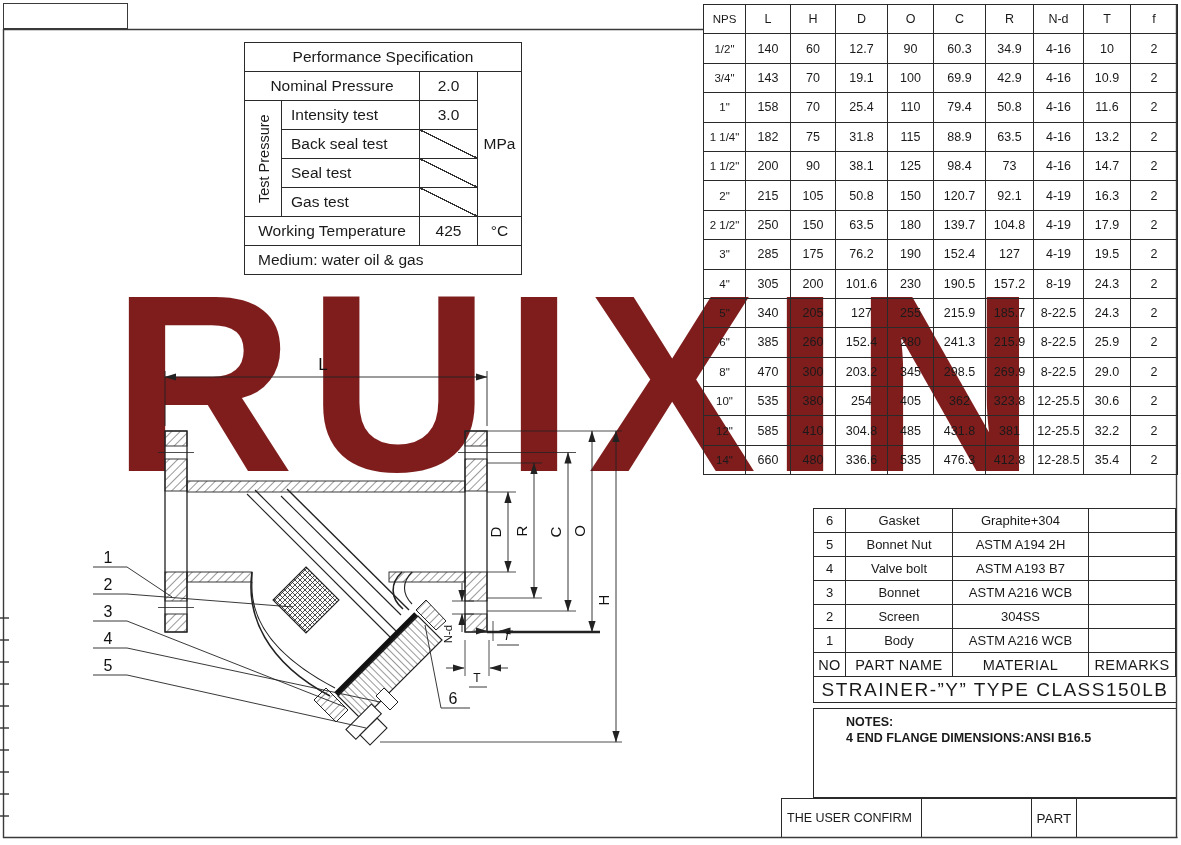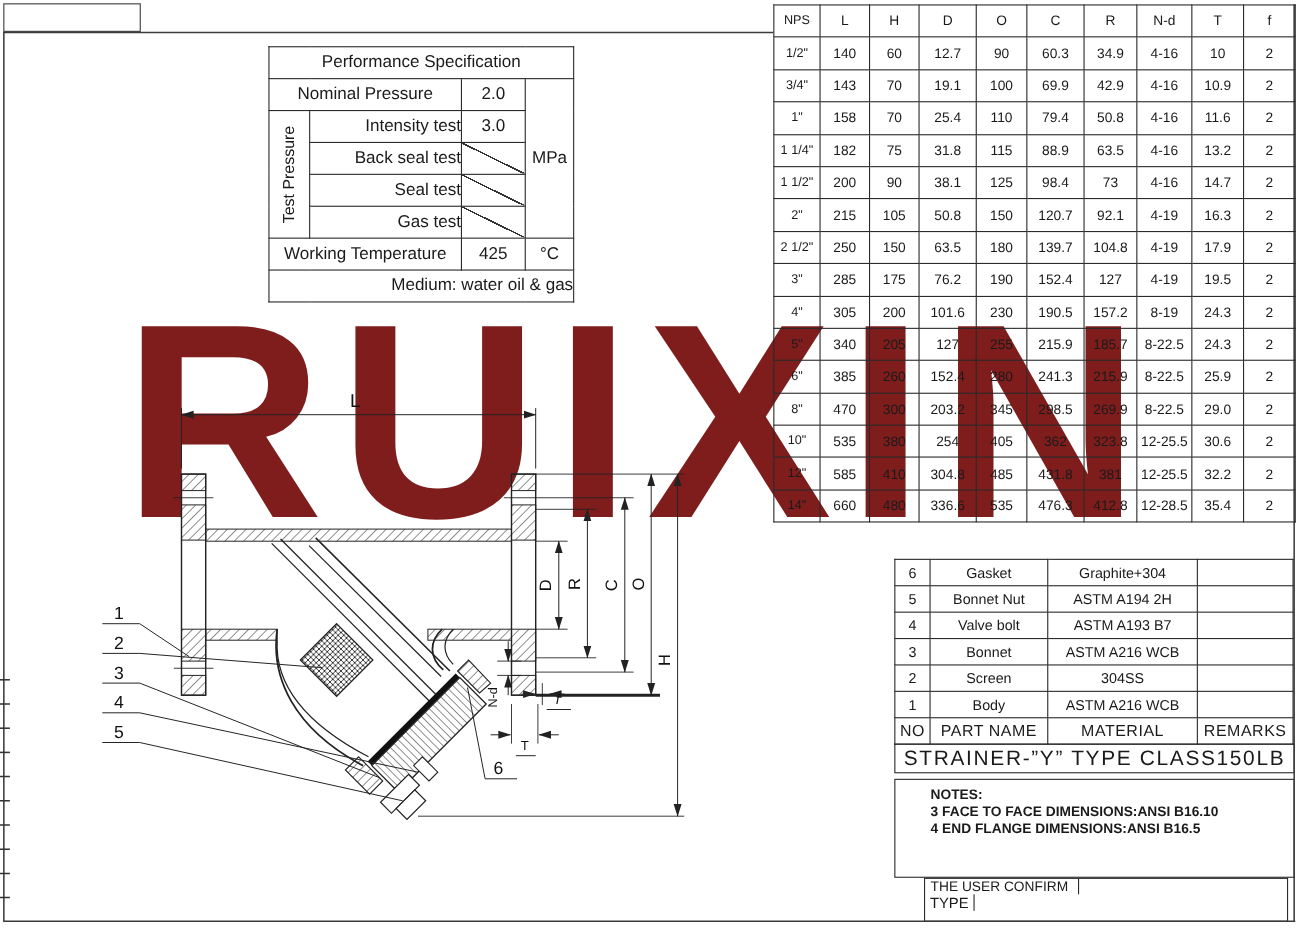--- a/index.html
+++ b/index.html
@@ -23,21 +23,21 @@
   
   #dim-table { left:703px; top:4px; width:474px; height:441px; position:absolute;
     border:1.5px solid #2a2a2a; font-size:12.5px; }
   #dim-table tr { height:29.4px; }
   #dim-table td:first-child { font-size:11.5px; }
 
   
   #perf-table { left:244px; top:42px; width:277px; height:233px; position:absolute;
     border:1.5px solid #2a2a2a; font-size:15.5px; }
   #perf-table tr { height:29px; }
-  #perf-table .left { text-align:right; padding-left:9px; }
+  #perf-table .left { text-align:left; padding-left:9px; }
   #perf-table .vtext { writing-mode:vertical-rl; transform:rotate(180deg);
     font-size:14.5px; width:37px; }
   .diagcell { position:relative; }
   .diagline { position:absolute; inset:0;
     background:linear-gradient(to bottom left, transparent calc(50% - 0.7px),
       #333 calc(50% - 0.7px), #333 calc(50% + 0.7px), transparent calc(50% + 0.7px)); }
 
   
   #parts-table { left:813px; top:508px; width:362px; height:168px; position:absolute;
     border:1.5px solid #2a2a2a; font-size:13px; }
@@ -50,22 +50,22 @@
     font-family:Liberation Sans, sans-serif; font-size:19px; letter-spacing:1.5px; }
 
   
   #notes { left:813px; top:708px; width:364px; height:90px; border:1.5px solid #2a2a2a;
     padding:6px 0 0 32px; font-size:12.5px; font-weight:bold; line-height:15.5px; }
   #notes div { white-space:pre; }
 
   
   #company-box { left:455px; top:798px; width:358px; height:40px; border:1.5px solid #2a2a2a;
     display:flex; align-items:center; justify-content:center; font-size:20px; }
-  #footer-cells { left:840px; top:798px; width:331px; height:40px; border:1.5px solid #2a2a2a;
-    display:flex;flex-direction:column; }
+  #footer-cells { left:781px; top:798px; width:396px; height:40px; border:1.5px solid #2a2a2a;
+    display:flex; }
   #footer-cells > div { border-right:1px solid #2a2a2a; display:flex; align-items:center; }
   #footer-cells > div:last-child { border-right:none; }
   .fc-confirm { width:140px; font-size:12.5px; padding-left:5px; }
   .fc-blank1 { width:110px; }
   .fc-date { width:45px; font-size:13.5px; justify-content:center; }
   .fc-blank2 { width:69px; }
 
   
   #corner-box { left:3px; top:3px; width:125px; height:26px; border:1.5px solid #3a3a3a; }
 
@@ -555,25 +555,24 @@
           <td>MATERIAL</td>
           <td>REMARKS</td>
         </tr>
       </tbody>
   </table>
 
   <div id="title-block" class="abs">STRAINER-”Y” TYPE CLASS150LB</div>
 
   <div id="notes" class="abs">
     <div>NOTES:</div>
-    <div>3 FACE TO FACE DIMENSIONS:ANSI B16.10</div>
     <div>4 END FLANGE DIMENSIONS:ANSI B16.5</div>
   </div>
 
 
   <div id="footer-cells" class="abs">
     <div class="fc-confirm">THE USER CONFIRM</div>
     <div class="fc-blank1"></div>
-    <div class="fc-date">TYPE</div>
+    <div class="fc-date">PART</div>
     <div class="fc-blank2"></div>
   </div>
 
 </div>
 
 </body></html>

